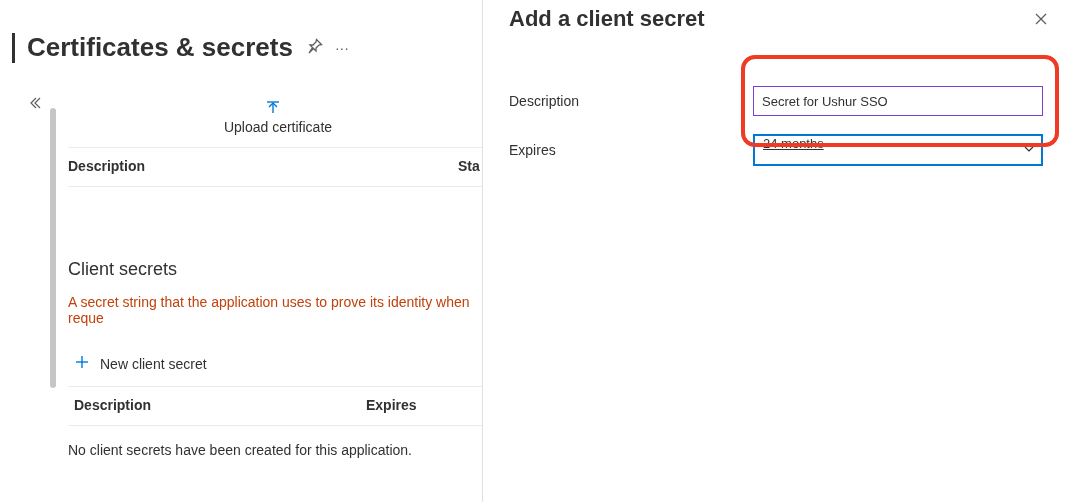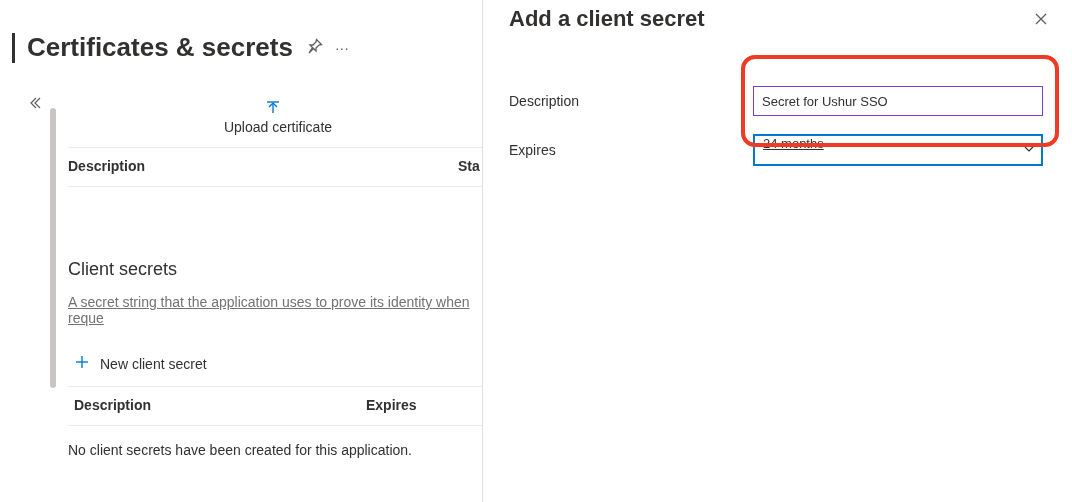--- a/index.html
+++ b/index.html
@@ -121,22 +121,21 @@
       padding: 16px 0 0 0;
       color: #323130;
     }
     .section-header {
       font-size: 18px;
       font-weight: 400;
       padding-top: 72px;
     }
     .section-desc {
       padding-top: 14px;
-      color: #737373;
-      text-decoration: underline;
+      color: #c2410c;
     }
     .new-secret-row {
       display: flex;
       align-items: center;
       padding: 28px 0 12px 6px;
       border-bottom: 1px solid #edebe9;
     }
     .plus-icon {
       color: #0078d4;
       margin-right: 10px;

